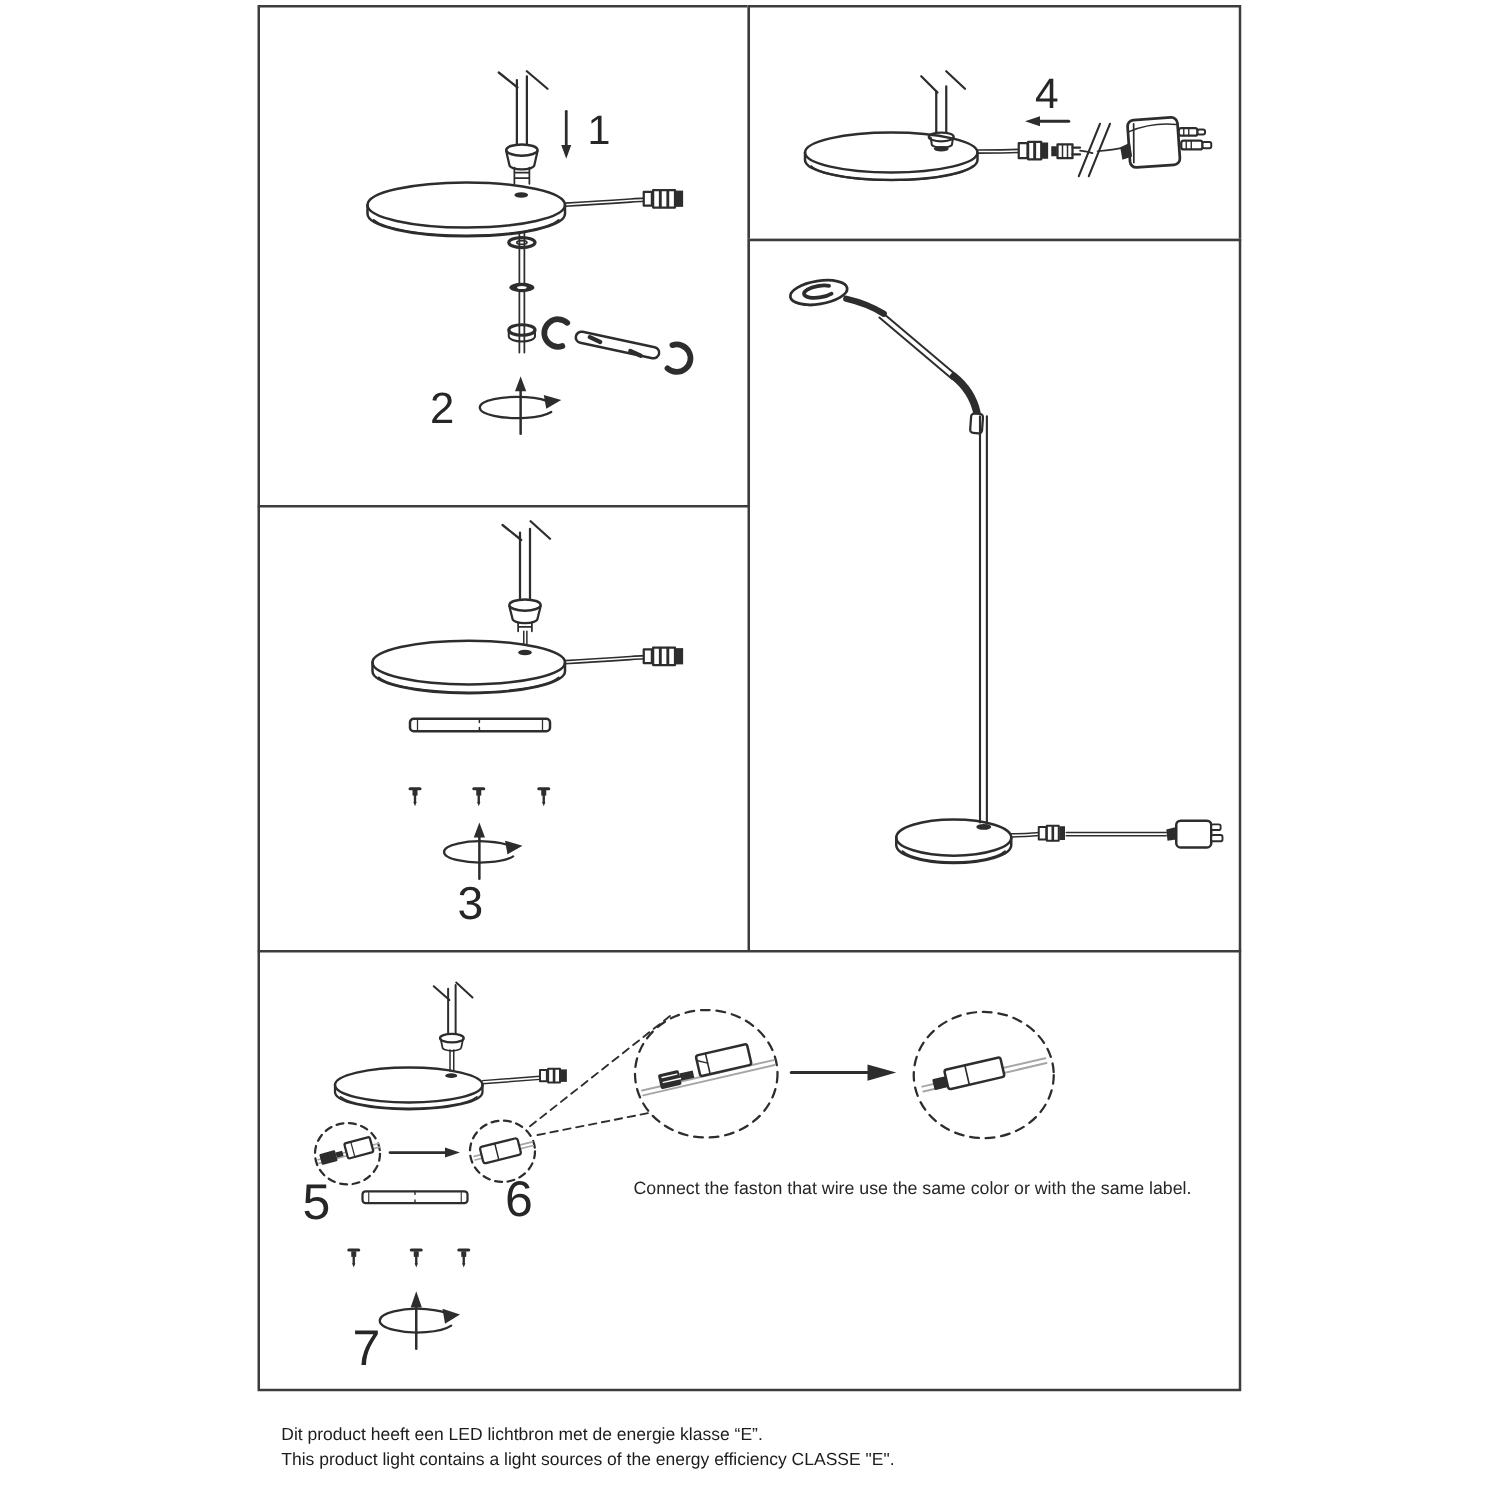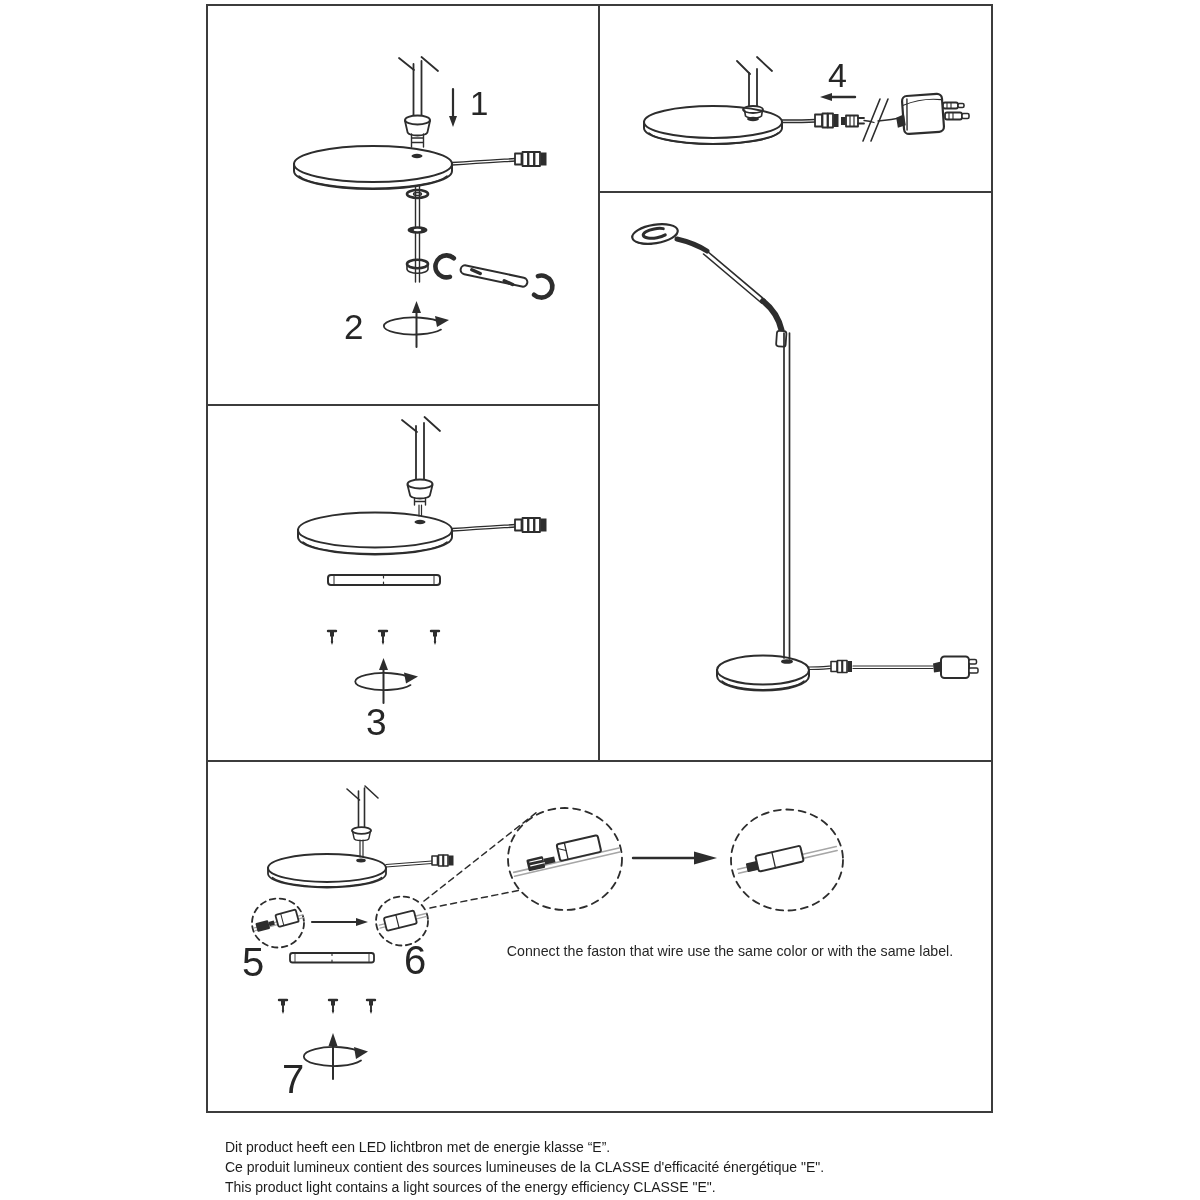--- a/index.html
+++ b/index.html
@@ -352,17 +352,16 @@
   <div class="stepnum" style="left:366px;top:704px;font-size:37px;">3</div>
   <div class="stepnum" style="left:828px;top:58px;font-size:34px;">4</div>
   <div class="stepnum" style="left:242px;top:942px;font-size:40px;">5</div>
   <div class="stepnum" style="left:404px;top:940px;font-size:40px;">6</div>
   <div class="stepnum" style="left:282px;top:1059px;font-size:40px;">7</div>
 
   <div class="caption">Connect the faston that wire use the same color or with the same label.</div>
 
   <div class="footer">
     <div>Dit product heeft een LED lichtbron met de energie klasse “E”.</div>
-    <div>Ce produit lumineux contient des sources lumineuses de la CLASSE d'efficacité énergétique "E".</div>
     <div>This product light contains a light sources of the energy efficiency CLASSE "E".</div>
   </div>
 
 </div>
 
 </body></html>

